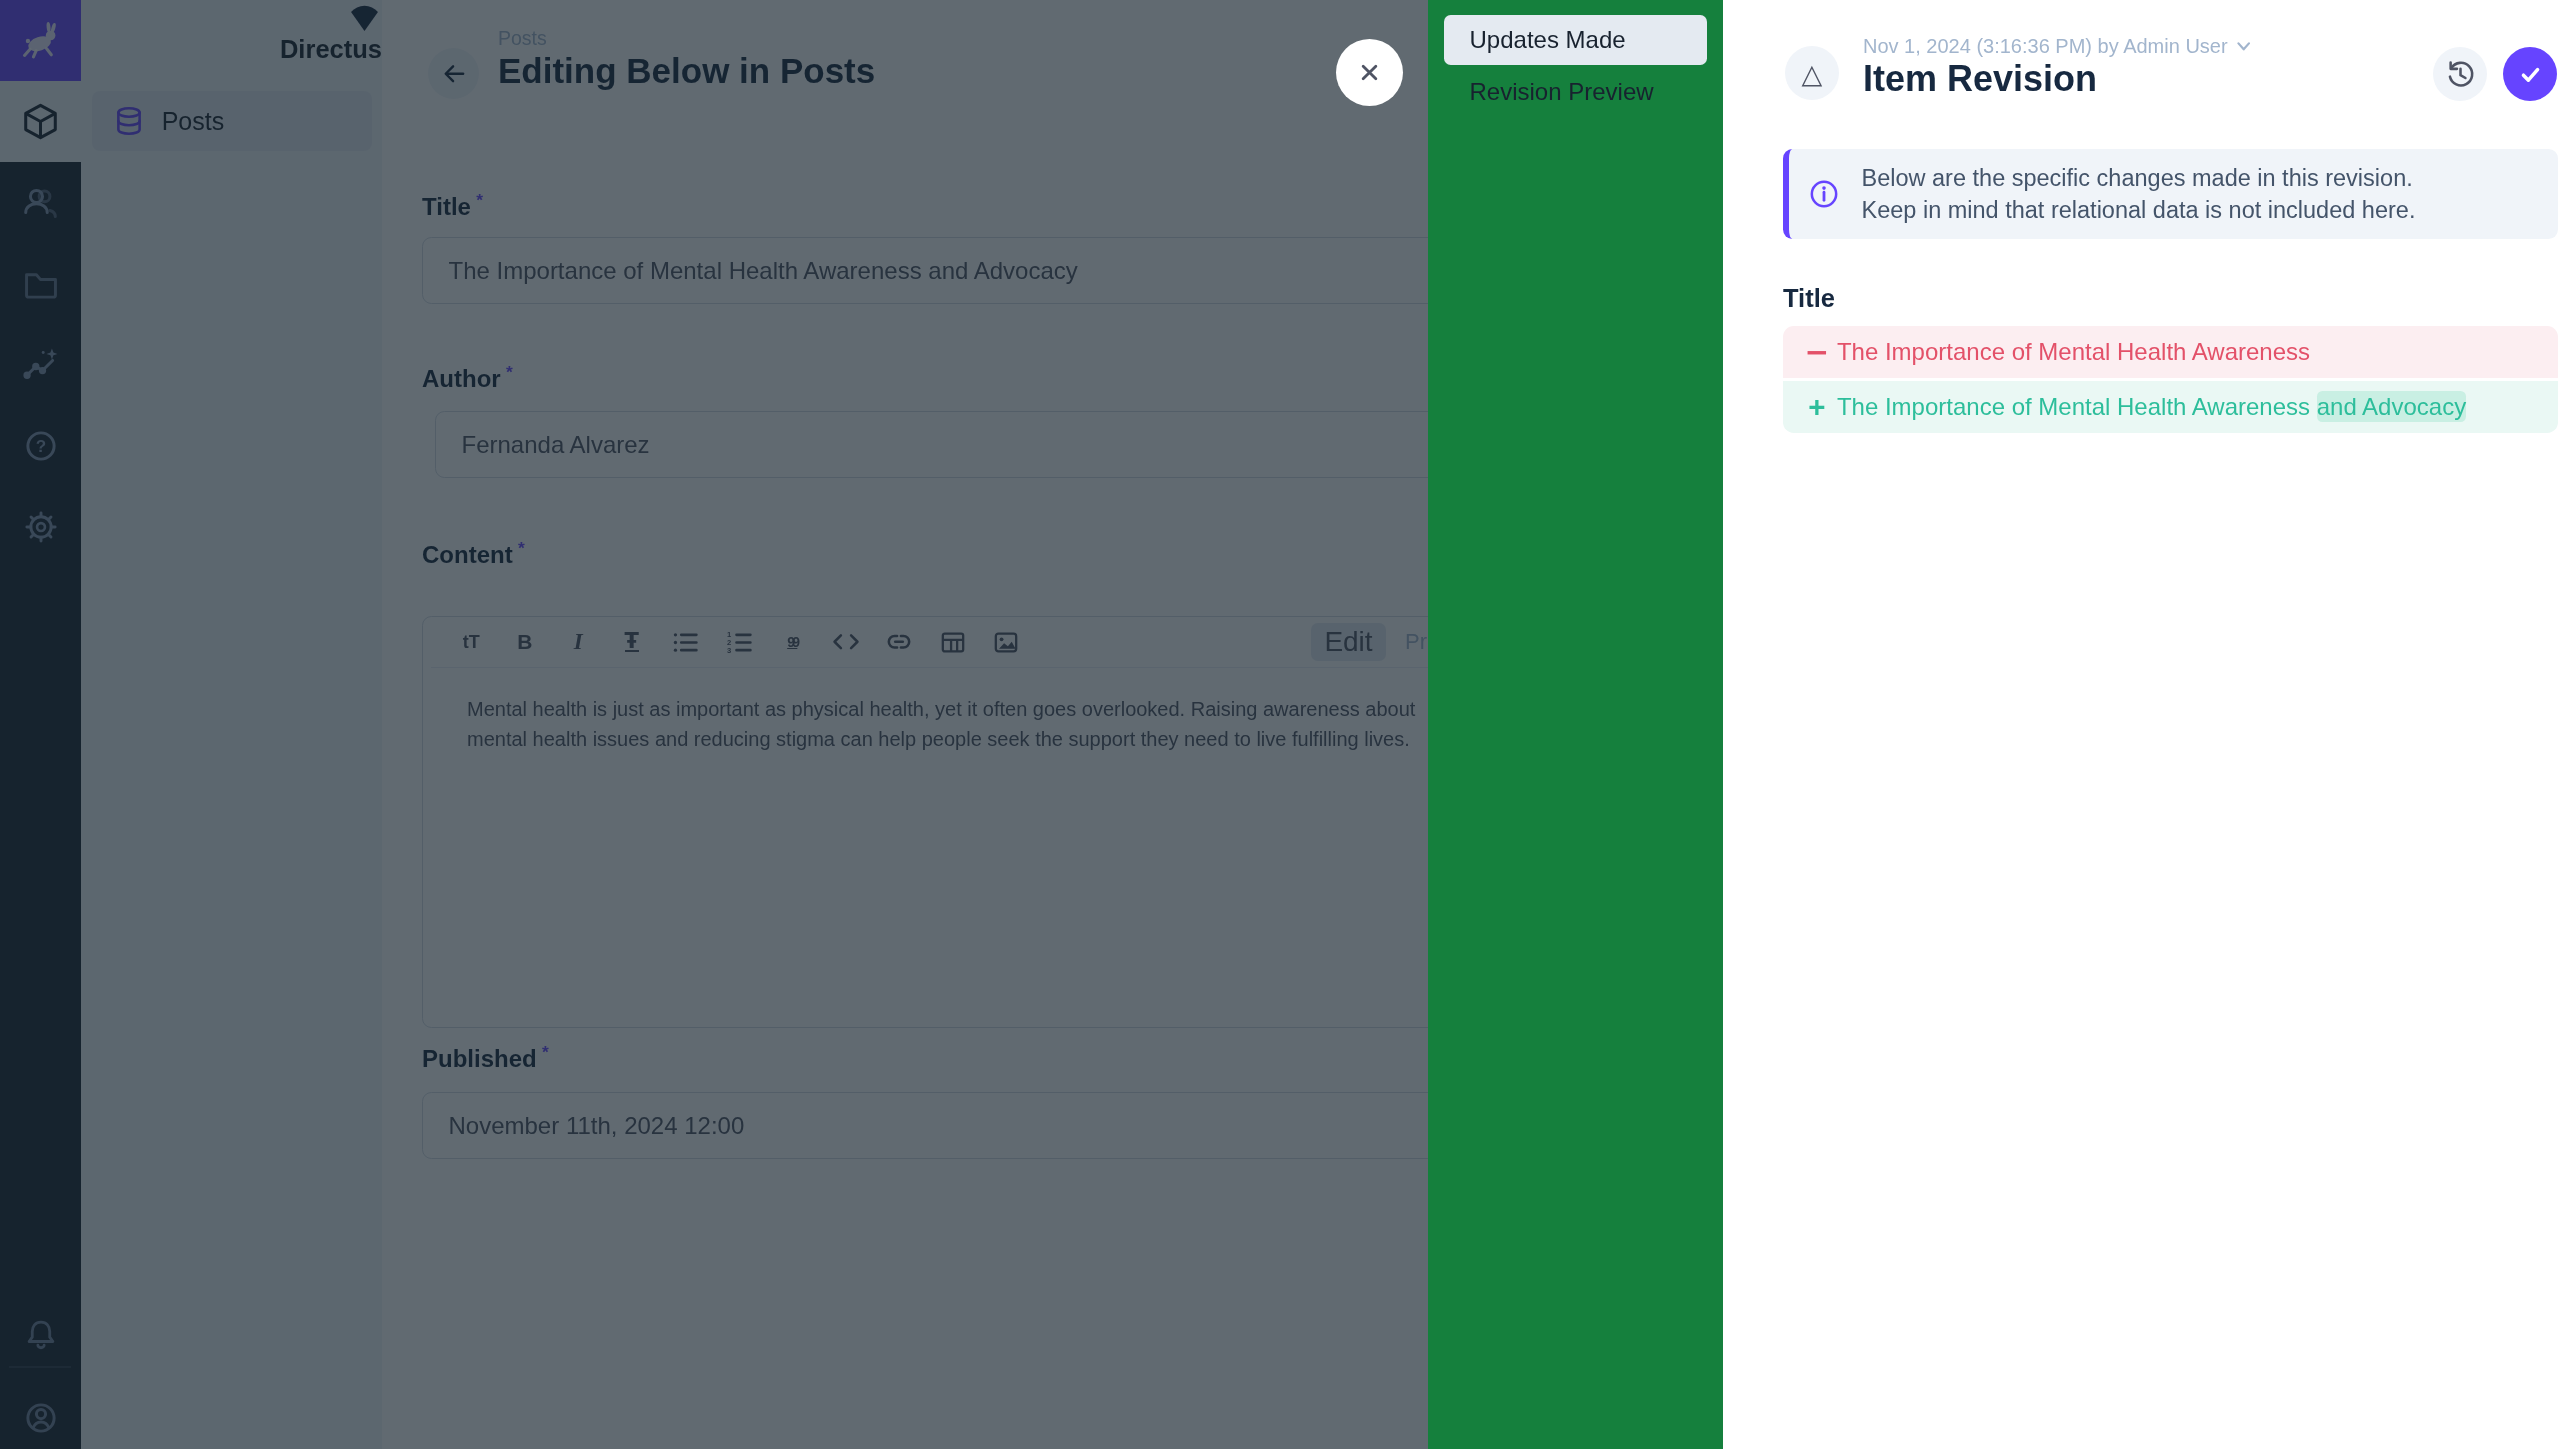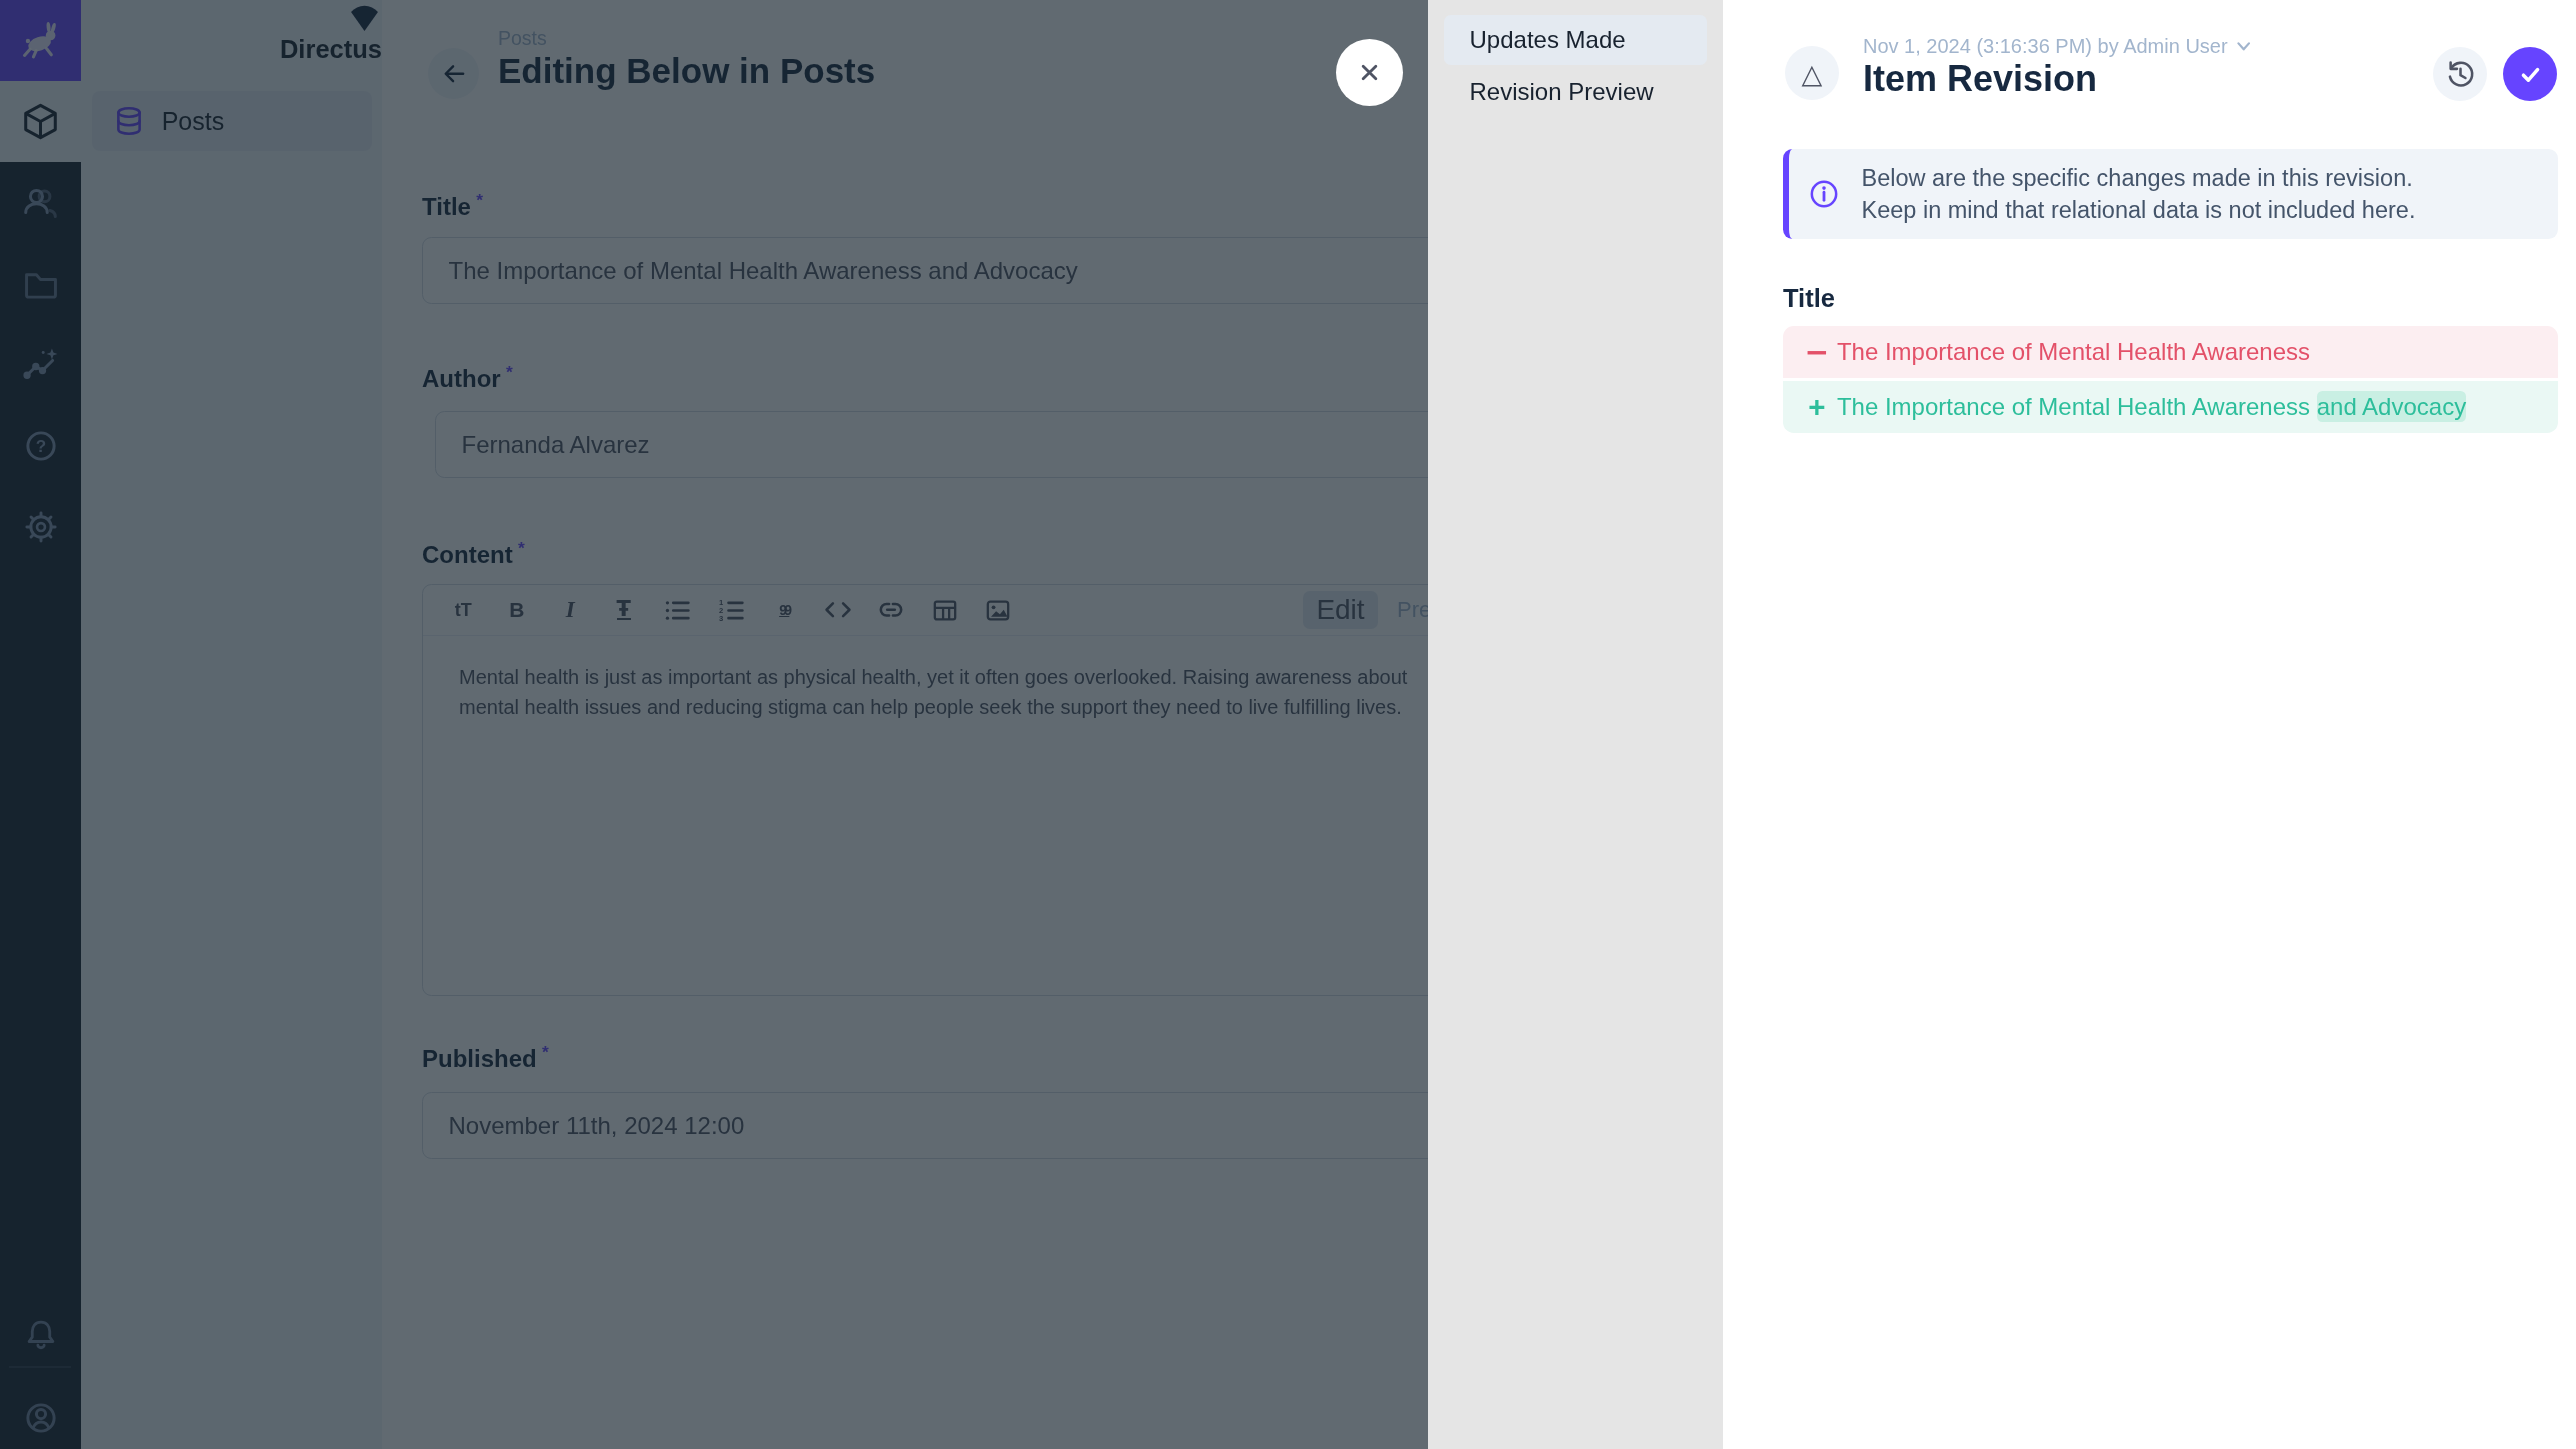--- a/index.html
+++ b/index.html
@@ -27,38 +27,38 @@
 
   
   #main{left:382px;top:0;width:2194px;height:1449px;background:#fff;z-index:1;}
   .back-btn{left:46px;top:48px;width:51px;height:51px;background:#F0F4F9;}
   .breadcrumb{left:116px;top:27px;font-size:19.5px;font-weight:500;color:#A2B5CD;}
   .page-title{left:116px;top:51px;font-size:35px;font-weight:700;color:#172940;}
   .field-label{font-size:24px;font-weight:700;color:#172940;}
   .req{color:#6644FF;font-size:17.4px;vertical-align:super;margin-left:5.4px;}
   .input{box-sizing:border-box;width:1563px;height:67px;border:1.3px solid #D3DAE4;border-radius:9.4px;
          display:flex;align-items:center;padding:0 25.5px;font-size:24px;color:#4F5464;background:#fff;}
-  #editor{left:40px;top:584px;width:1563px;height:412px;border:1.3px solid #D3DAE4;border-radius:9.4px;box-sizing:border-box;background:#fff;}
+  #editor{left:40px;top:616px;width:1563px;height:412px;border:1.3px solid #D3DAE4;border-radius:9.4px;box-sizing:border-box;background:#fff;padding-left:8px;}
   #editor .toolbar{position:relative;height:50px;border-bottom:1.3px solid #E8EDF4;display:flex;align-items:center;gap:24px;padding-left:25.5px;}
   .tb-icon{width:29.5px;height:29.5px;display:flex;align-items:center;justify-content:center;color:#4F5464;}
   .tb-glyph{font-size:21px;font-weight:700;color:#4F5464;}
   .tb-glyph.italic{font-family:"Liberation Serif",serif;font-style:italic;font-size:23px;}
   .tb-glyph.quote{letter-spacing:-2.7px;font-size:14px;text-decoration:underline;}
   .tb-glyph.strike{border-bottom:2px solid #4F5464;line-height:0.9;}
   .mode-edit{position:absolute;left:880px;top:6px;width:75px;height:38px;background:#E4EAF1;border-radius:6.7px;
              display:flex;align-items:center;justify-content:center;font-size:28px;font-weight:500;color:#4F5464;}
   .mode-preview{position:absolute;left:974px;top:6px;height:38px;line-height:38px;font-size:22px;font-weight:500;color:#A2B5CD;}
   .editor-body{margin:27px 36px 0 36px;width:991px;font-size:20px;line-height:29.5px;color:#4F5464;}
 
   
   #overlay{left:0;top:0;width:2576px;height:1449px;background:rgba(22,36,46,0.68);z-index:10;}
 
   
   #drawer-close{left:1336px;top:39px;width:67px;height:67px;background:#FFFFFF;z-index:30;cursor:pointer;}
-  #drawer-nav{left:1428px;top:0;width:295px;height:1449px;background:#e5e5e5;z-index:20;}
+  #drawer-nav{left:1428px;top:0;width:295px;height:1449px;background:#15803d;z-index:20;}
   .dnav-item{position:absolute;left:16px;width:263px;height:50px;border-radius:6.7px;display:flex;align-items:center;
              padding-left:25.5px;box-sizing:border-box;font-size:24px;font-weight:500;color:#18222F;}
   .dnav-item.selected{background:#E4EAF1;}
   #drawer-main{left:1723px;top:0;width:853px;height:1449px;background:#FFFFFF;z-index:20;}
   .d-avatar{left:62px;top:46px;width:54px;height:54px;background:#F0F4F9;}
   .d-meta{left:140px;top:35px;font-size:20px;font-weight:500;color:#A2B5CD;display:flex;align-items:center;gap:9.4px;}
   .d-title{left:140px;top:58px;font-size:36px;font-weight:700;color:#172940;}
   .d-hist{left:710px;top:47px;width:54px;height:54px;background:#F0F4F9;}
   .d-check{left:780px;top:47px;width:54px;height:54px;background:#6644FF;}
   .notice{left:60px;top:149px;width:775px;height:90px;box-sizing:border-box;background:#F0F4F9;

